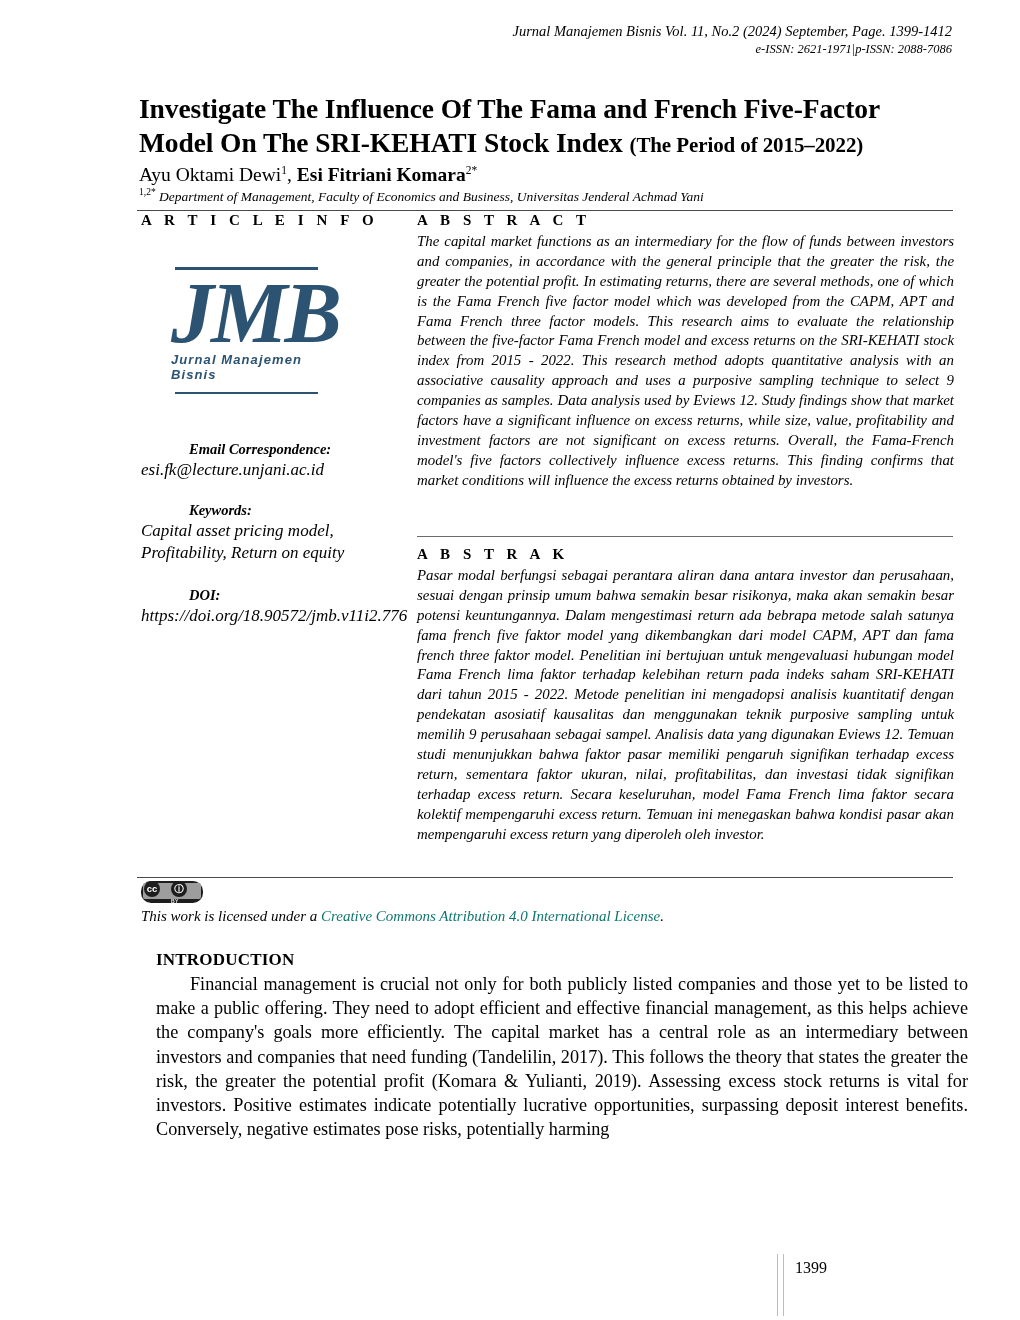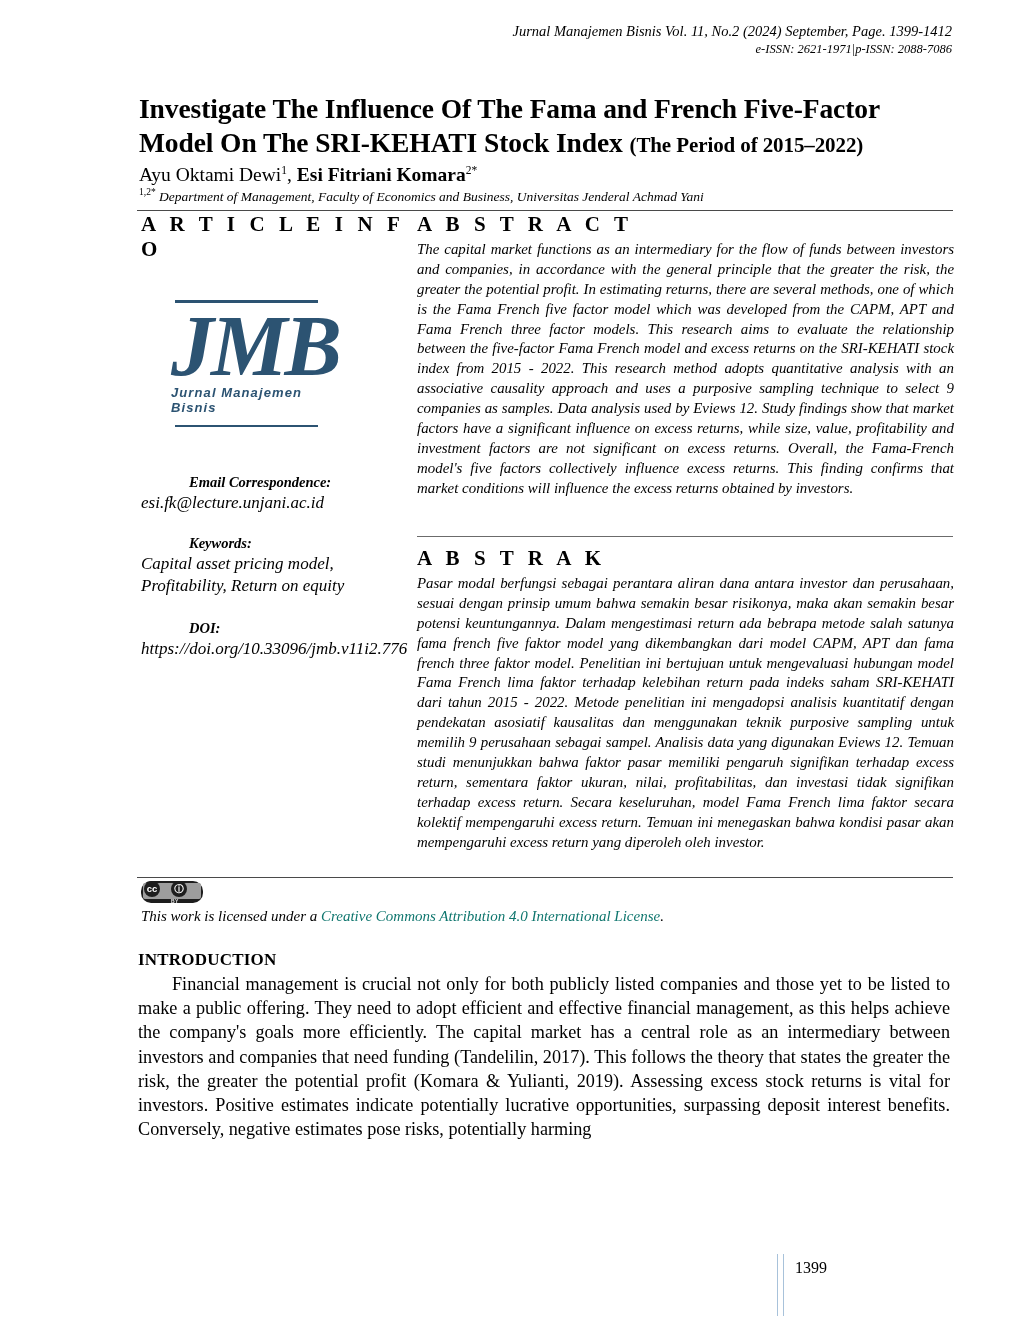--- a/index.html
+++ b/index.html
@@ -78,21 +78,21 @@
     width: 536px;
     border-top: 1.4px solid #6b6b6b;
     height: 0;
   }
   #rule-top    { top: 210px; }
   #rule-abs    { top: 536px; }
   #rule-bottom { top: 877px; }
 
   
   .sec-head {
-    font-size: 21px;
+    font-size: 15px;
     font-weight: bold;
     letter-spacing: 4.6px;
   }
 
   
   .leftcol {
     position: absolute;
     left: 141px;
     top: 212px;
     width: 266px;
@@ -217,21 +217,21 @@
     line-height: 1.25;
   }
   .license-text a {
     color: #0f766e;
     text-decoration: none;
   }
 
   
   .bodysec {
     position: absolute;
-    left: 138px;
+    left: 156px;
     top: 950px;
     width: 812px;
   }
   .body-head {
     font-size: 17px;
     font-weight: bold;
     letter-spacing: 0.2px;
   }
   .body-para {
     font-size: 18.2px;
@@ -306,21 +306,21 @@
       <div class="meta-value">esi.fk@lecture.unjani.ac.id</div>
     </div>
 
     <div class="meta-block k">
       <div class="meta-label">Keywords:</div>
       <div class="meta-value">Capital asset pricing model, Profitability, Return on equity</div>
     </div>
 
     <div class="meta-block d">
       <div class="meta-label">DOI:</div>
-      <div class="meta-value">https://doi.org/10.33096/jmb.v11i2.776</div>
+      <div class="meta-value">https://doi.org/18.90572/jmb.v11i2.776</div>
     </div>
   </div>
 
   <div class="rightcol">
     <div class="sec-head">A B S T R A C T</div>
     <div class="abs-body">The capital market functions as an intermediary for the flow of funds between investors and companies, in accordance with the general principle that the greater the risk, the greater the potential profit. In estimating returns, there are several methods, one of which is the Fama French five factor model which was developed from the CAPM, APT and Fama French three factor models. This research aims to evaluate the relationship between the five-factor Fama French model and excess returns on the SRI-KEHATI stock index from 2015 - 2022. This research method adopts quantitative analysis with an associative causality approach and uses a purposive sampling technique to select 9 companies as samples. Data analysis used by Eviews 12. Study findings show that market factors have a significant influence on excess returns, while size, value, profitability and investment factors are not significant on excess returns. Overall, the Fama-French model's five factors collectively influence excess returns. This finding confirms that market conditions will influence the excess returns obtained by investors.</div>
   </div>
 
   <div class="rule-col" id="rule-abs"></div>
 

